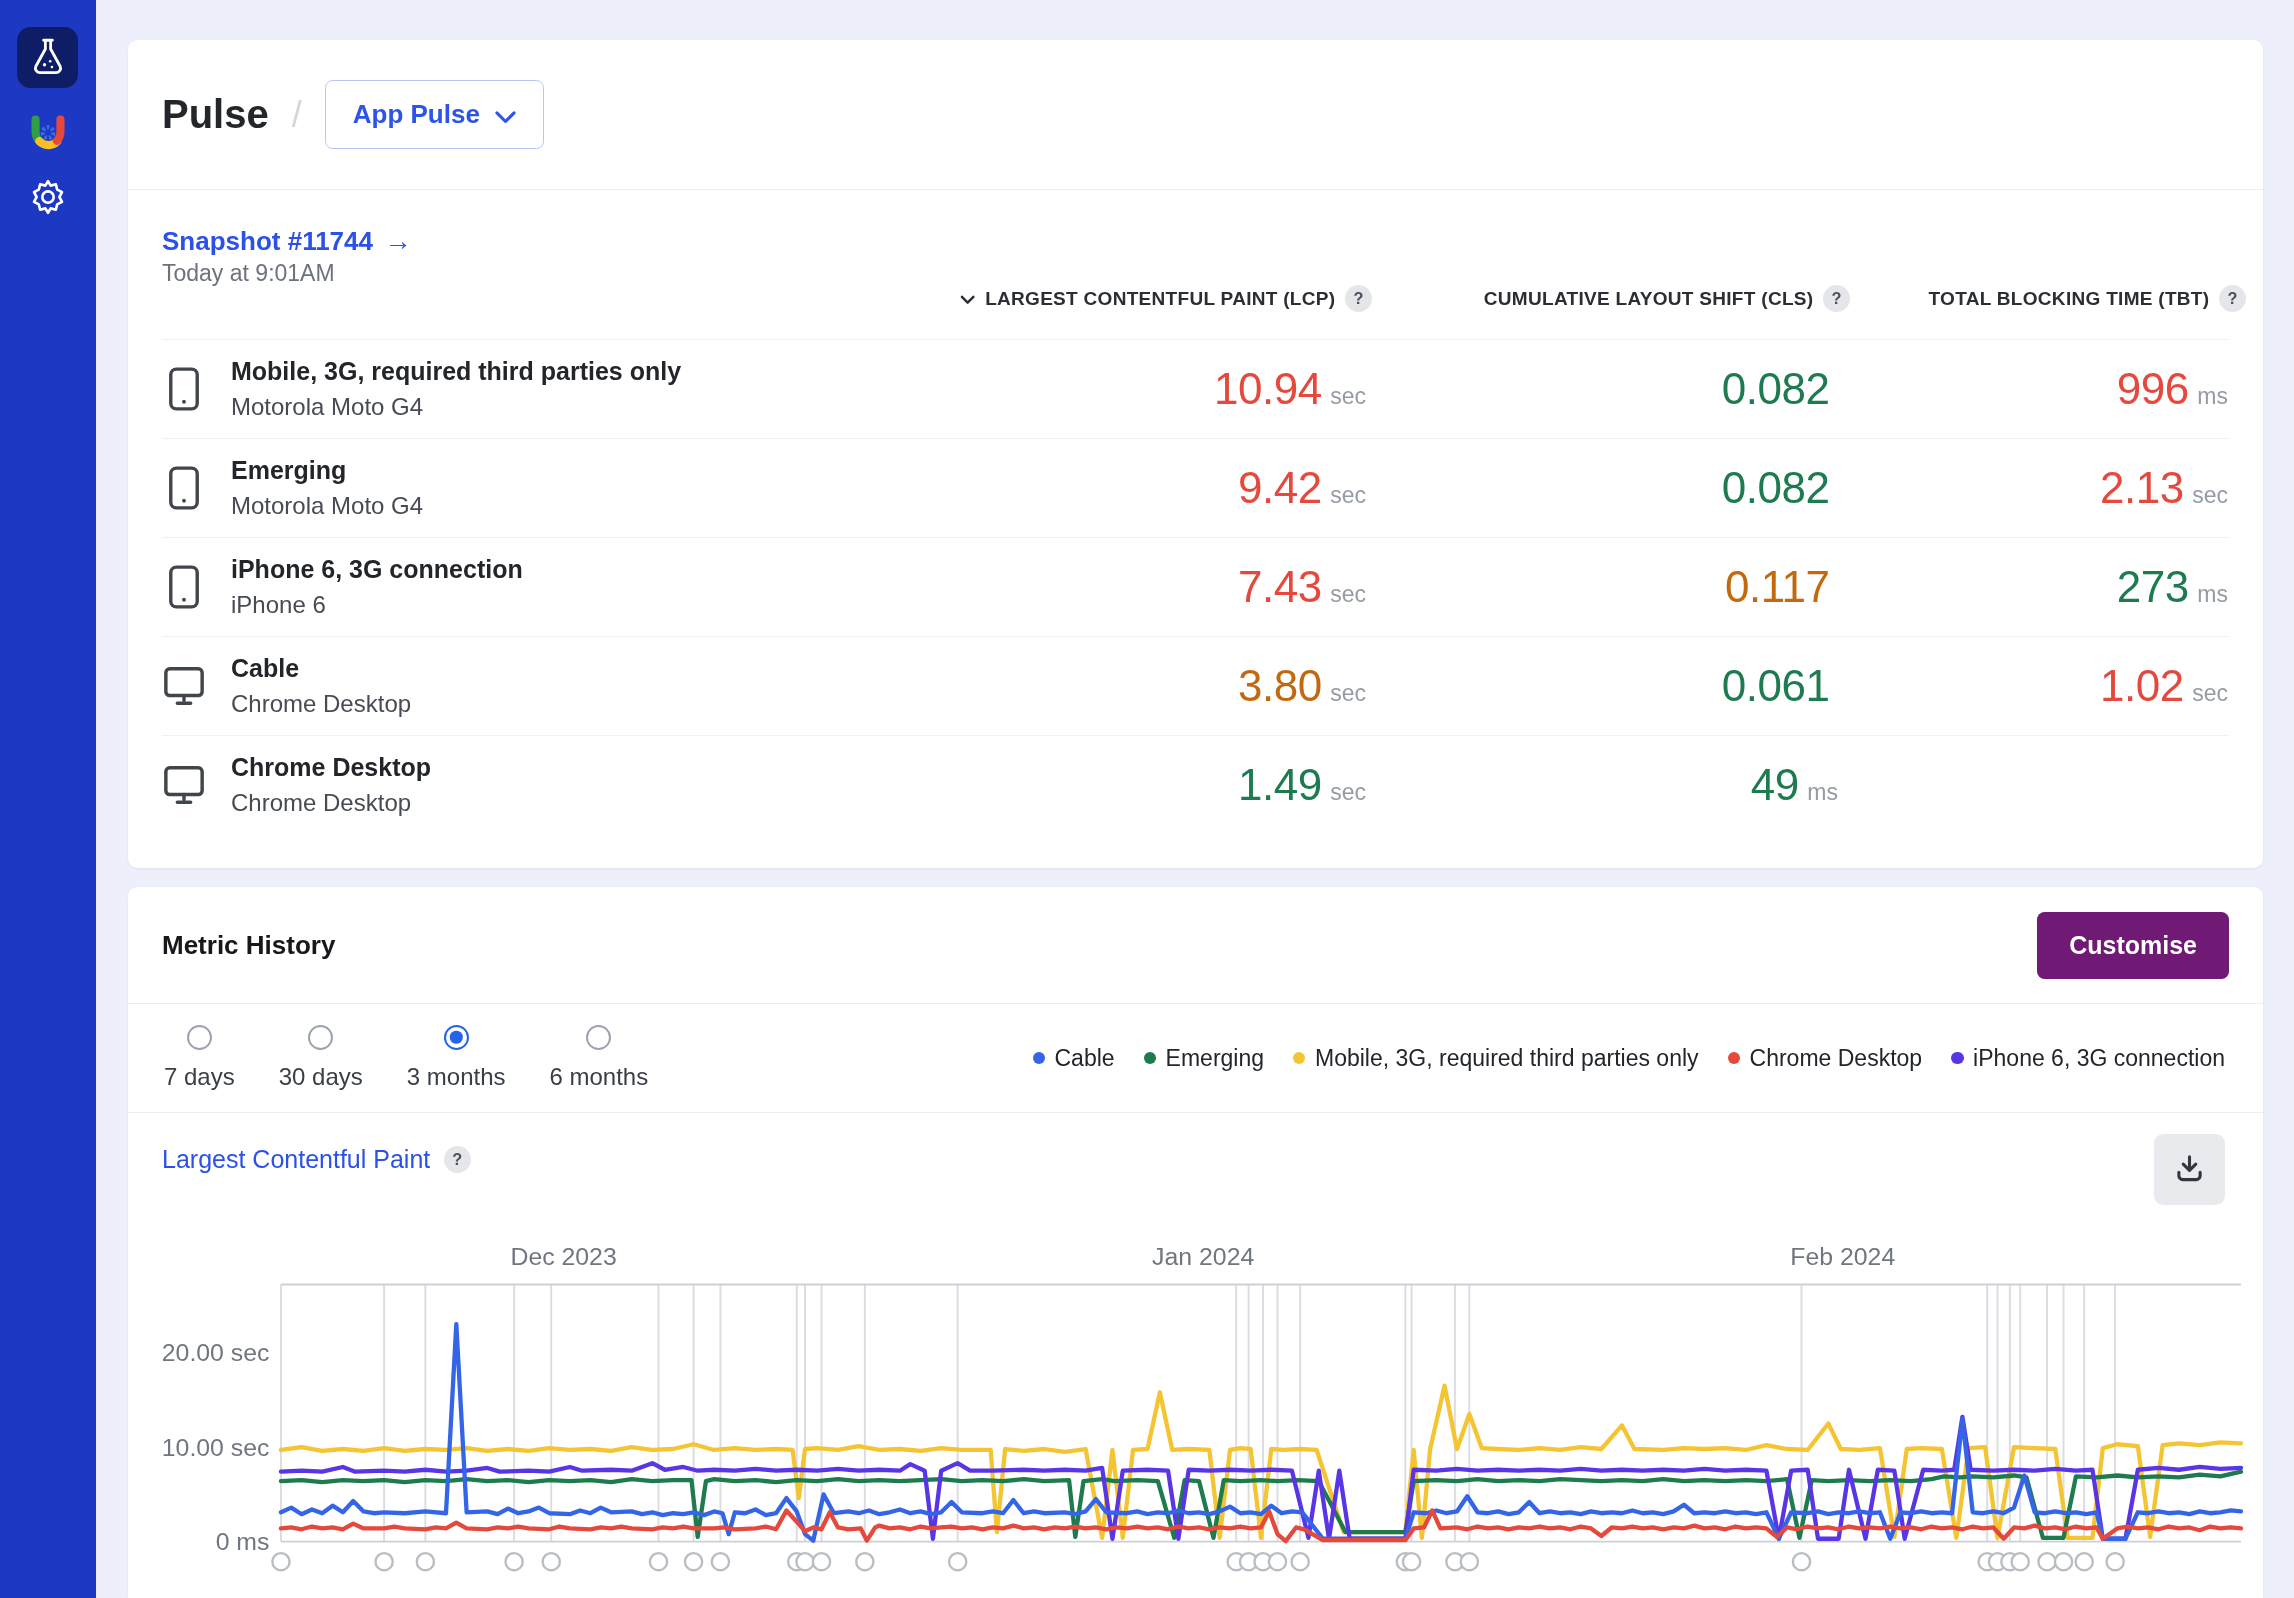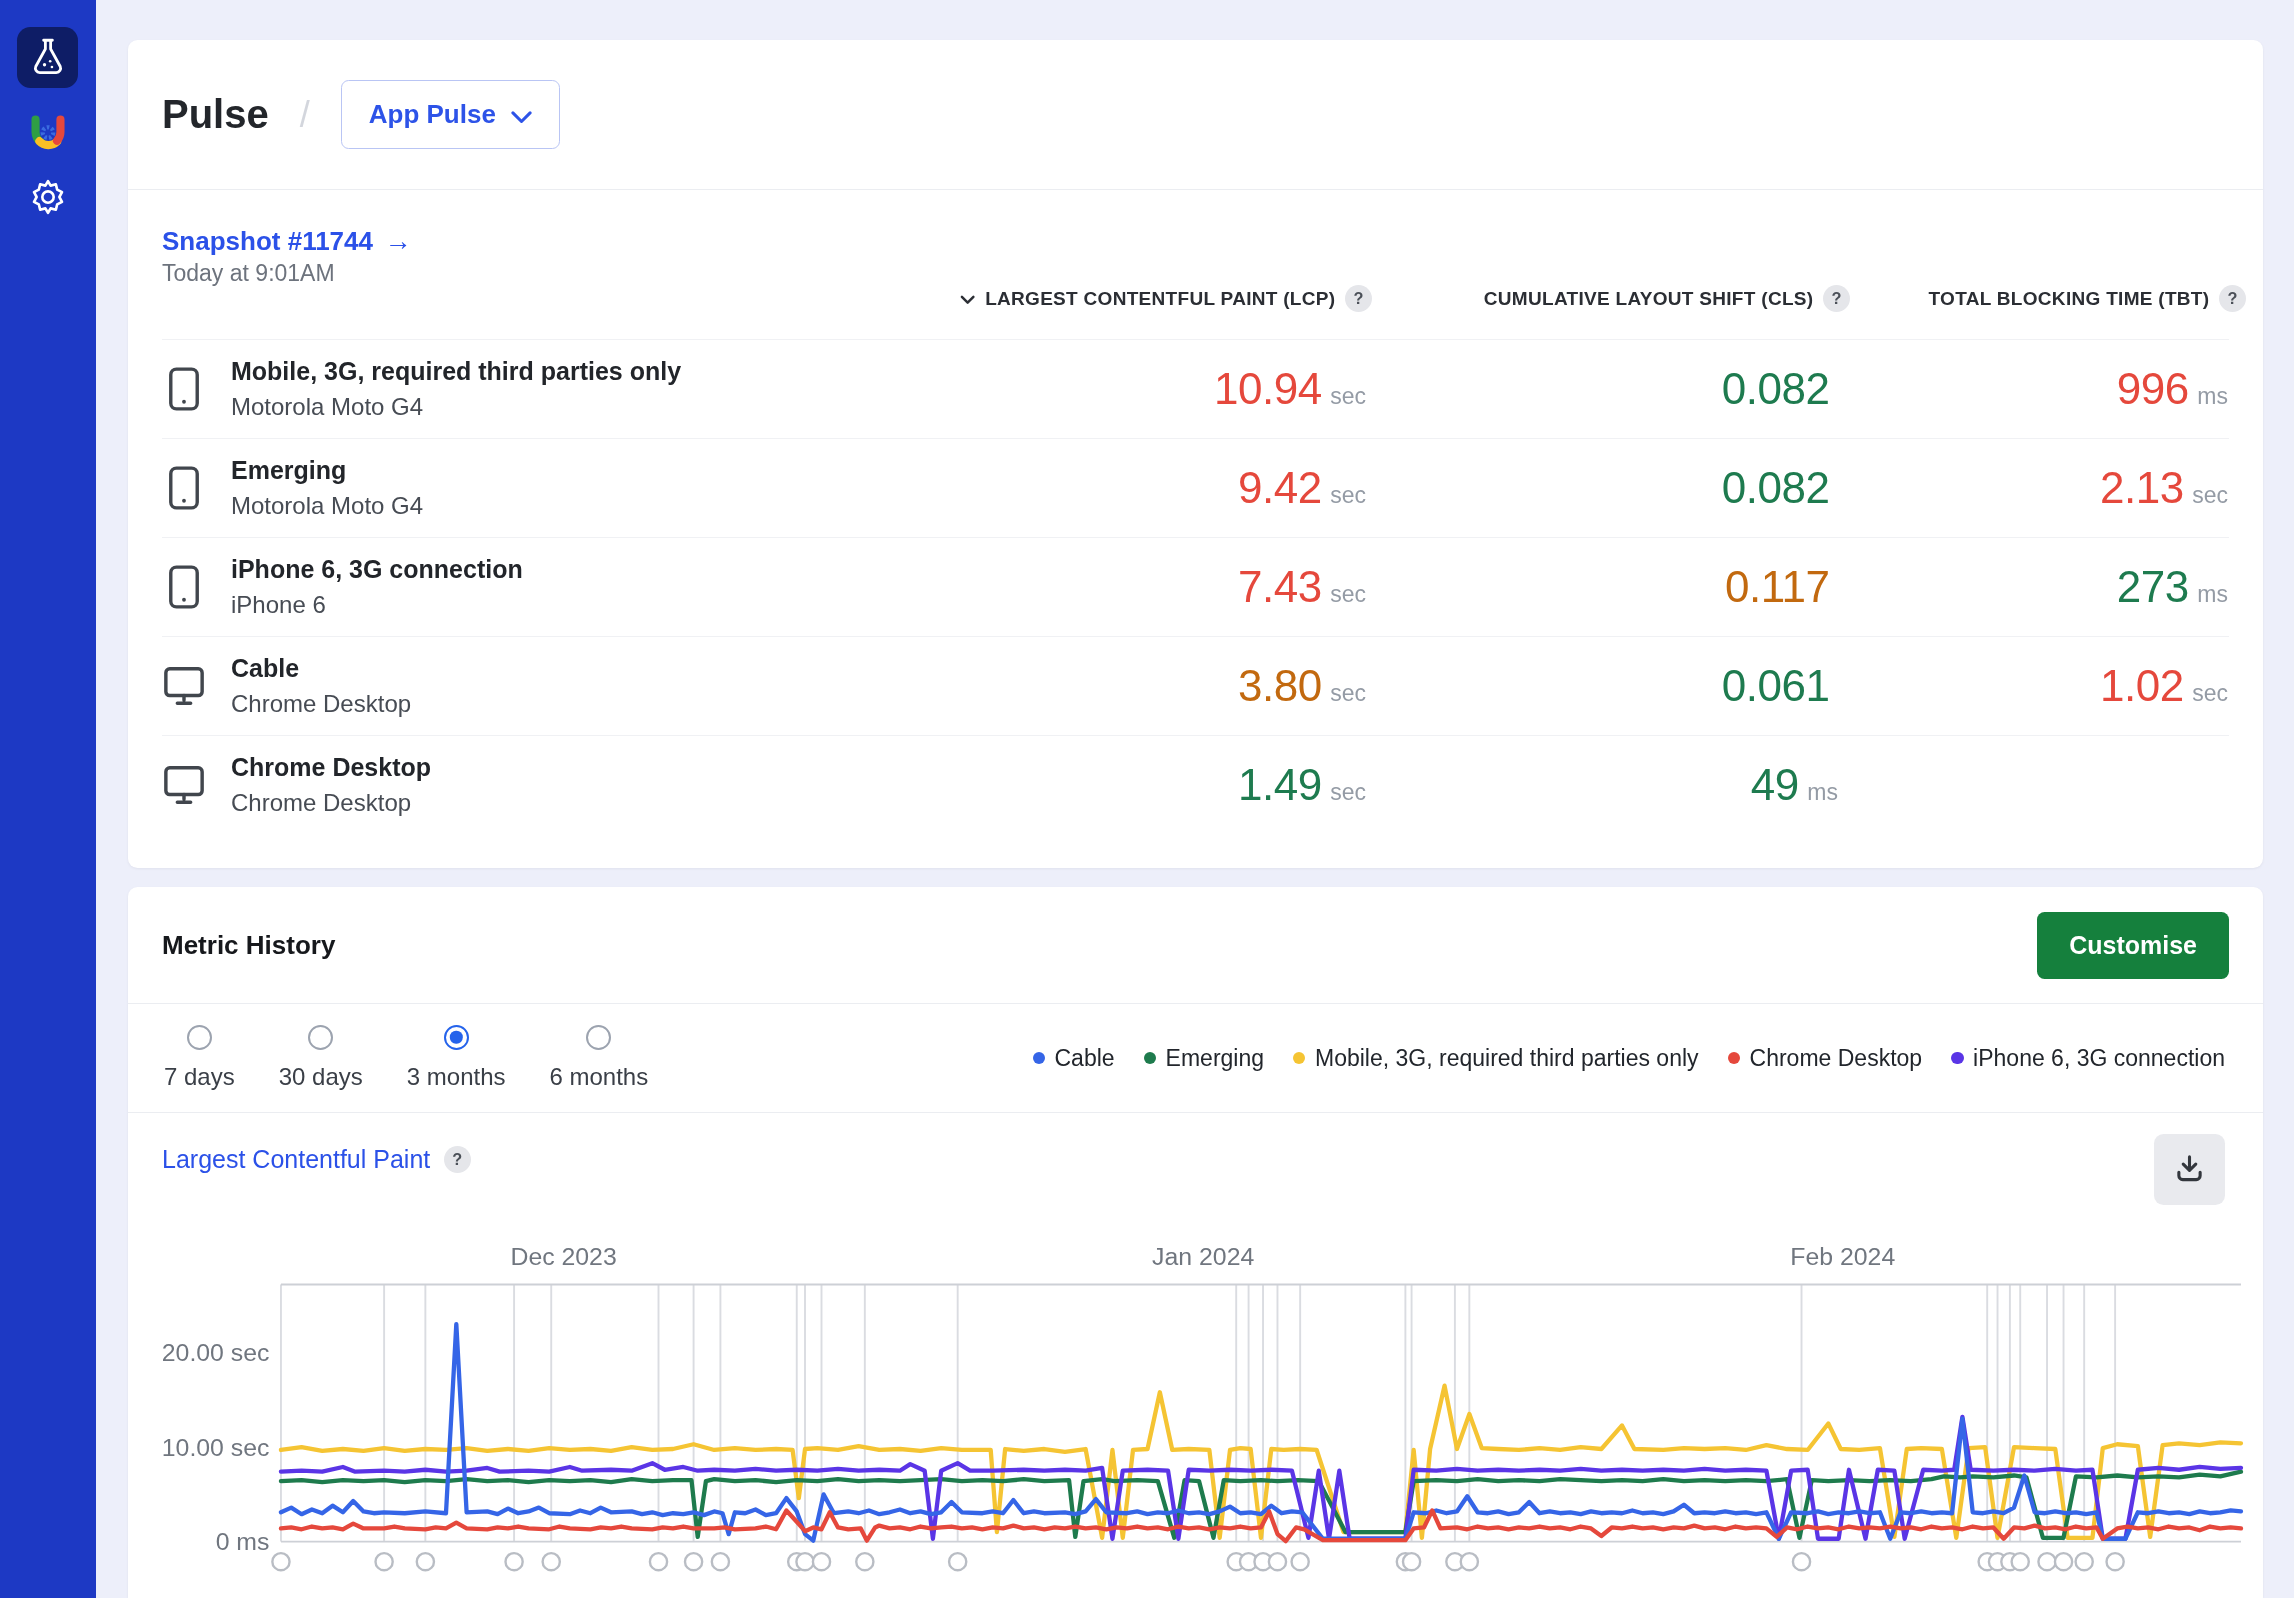--- a/index.html
+++ b/index.html
@@ -14,21 +14,21 @@
   .sidebar { position:absolute; left:0; top:0; width:96px; height:1598px; background:#1d39c4; }
   .side-tile { position:absolute; left:17px; top:27px; width:61px; height:61px; background:#0e1d66; border-radius:13.4px;
     display:flex; align-items:center; justify-content:center; cursor:pointer; }
   .side-logo { position:absolute; left:25px; top:111px; width:46px; height:46px; cursor:pointer; }
   .side-gear { position:absolute; left:23px; top:174px; width:50px; height:50px; display:flex; align-items:center; justify-content:center; cursor:pointer; }
   
   .card { position:absolute; left:128px; width:2135px; background:#fff; border-radius:9.6px; box-shadow:0 1px 2.9px rgba(16,24,40,.06); }
   .card1 { top:40px; height:828px; }
   .card2 { top:887px; height:711px; border-radius:9.6px 9.6px 0 0; overflow:hidden; }
   
-  .c1-header { height:150px; border-bottom:1.4px solid #ebedf1; display:flex; align-items:center; padding:0 34px; gap:31px; }
+  .c1-header { height:150px; border-bottom:1.4px solid #ebedf1; display:flex; align-items:center; padding:0 34px; gap:23px; }
   .pulse-title { font-size:40px; font-weight:700; color:#23262b; }
   .slash { font-size:36px; color:#d3d6dd; font-weight:400; }
   .app-pulse-btn { display:inline-flex; align-items:center; gap:15.3px; height:69px; padding:0 27px;
     border:1.9px solid #b9c5f4; border-radius:7.6px; background:#fff; color:#2d53e8; font-size:26px; font-weight:700; cursor:pointer; }
   
   .table-head { display:grid; grid-template-columns:688px 516px 472px 390px; padding:36px 34px 0 34px; height:149px;gap:6px; }
   .snap-link { display:flex; align-items:center; gap:11.5px; color:#2b51e8; font-size:26px; font-weight:700; cursor:pointer; }
   .snap-arrow { font-size:27px; font-weight:700; }
   .snap-time { margin-top:3px; font-size:23px; color:#6d737d; }
   .col-head { align-self:end; padding-bottom:27px; display:flex; justify-content:flex-end; align-items:center; gap:9.6px;
@@ -45,21 +45,21 @@
   .p-name { display:block; font-size:25px; font-weight:700; color:#22252a; }
   .p-sub { display:block; font-size:24px; color:#474c54; margin-top:6.7px; }
   .val-cell { display:flex; justify-content:flex-end; align-items:baseline; gap:8.6px; white-space:nowrap; }
   .val { font-size:44px; font-weight:500; letter-spacing:-0.5px; }
   .unit { font-size:23px; color:#949ba5; }
   .c-red { color:#e5483c; } .c-green { color:#1e7b4f; } .c-orange { color:#c2690f; }
   
   .c2-header { position:absolute; top:0; left:0; right:0; height:117px; border-bottom:1.4px solid #ebedf1;
     display:flex; align-items:center; justify-content:space-between; padding:0 34px; }
   .mh-title { font-size:26px; font-weight:700; color:#16181c; }
-  .customise-btn { height:67px; padding:0 32px; background:#15803d; color:#fff; font-size:25px; font-weight:700;
+  .customise-btn { height:67px; padding:0 32px; background:#701a75; color:#fff; font-size:25px; font-weight:700;
     border:none; border-radius:7.6px; display:flex; align-items:center; cursor:pointer; font-family:inherit; }
   .c2-controls { position:absolute; top:117px; left:0; right:0; height:109px; border-bottom:1.4px solid #ebedf1;
     display:flex; align-items:center; justify-content:space-between; padding:0 38px 0 36px; }
   .radio-group { display:flex; align-items:center; gap:44px; }
   .radio { display:flex; align-items:center; gap:13.4px; cursor:pointer;flex-direction:column; }
   .radio-dot { width:25px; height:25px; border-radius:50%; border:2.9px solid #9ca3af; background:#fff; position:relative; flex:none; }
   .radio.checked .radio-dot { border-color:#2563eb; }
   .radio.checked .radio-dot::after { content:""; position:absolute; left:50%; top:50%; transform:translate(-50%,-50%);
     width:12.4px; height:12.4px; border-radius:50%; background:#2563eb; }
   .radio-label { font-size:24px; color:#3a3f47; }

